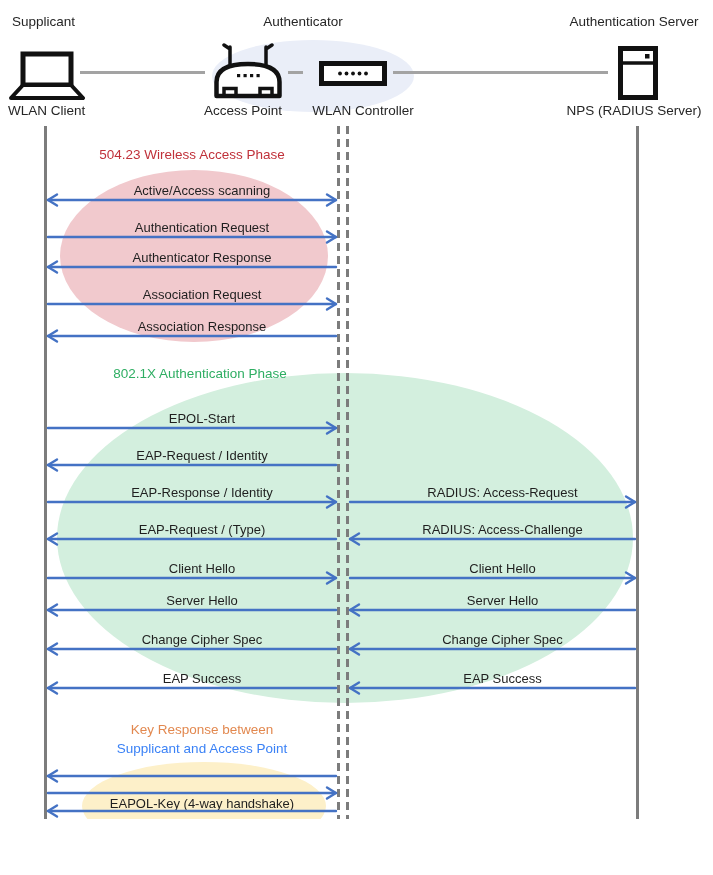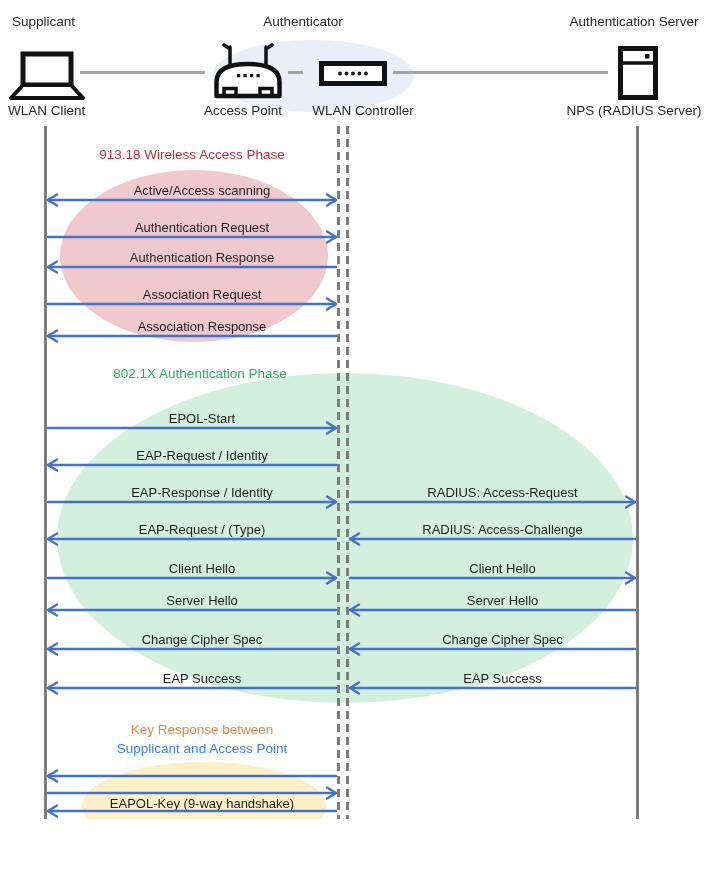--- a/index.html
+++ b/index.html
@@ -71,38 +71,38 @@
 
   <div class="ellipse" style="left: 60px; top: 170px; width: 268px; height: 172px; background: rgb(241, 201, 205);"></div>
   <div class="ellipse" style="left: 57px; top: 373px; width: 576px; height: 330px; background: rgb(211, 239, 222);"></div>
   <div class="ellipse" style="left: 82px; top: 762px; width: 244px; height: 88px; background: rgb(253, 240, 201);"></div>
 
   <div class="lifeline solid" style="left:44px;height:734px;"></div>
   <div class="lifeline dashed" style="left:337px;height:726px;"></div>
   <div class="lifeline dashed" style="left:346px;height:726px;"></div>
   <div class="lifeline solid" style="left:636px;height:727px;"></div>
 
-  <div class="phase-title" style="left: 192px; top: 147px; color: rgb(192, 49, 58);">913.18 Wireless Access Phase</div>
+  <div class="phase-title" style="left: 192px; top: 147px; color: rgb(192, 49, 58);">504.23 Wireless Access Phase</div>
   <div class="phase-title" style="left: 200px; top: 366px; color: rgb(47, 174, 99);">802.1X Authentication Phase</div>
   <div class="phase-title" style="left: 202px; top: 722px; color: rgb(226, 136, 79);">Key Response between</div>
   <div class="phase-title" style="left: 202px; top: 741px; color: #3b82f6;">Supplicant and Access Point</div>
 
   <div id="messages">
       <div class="msg-label" style="left: 56px; width: 292px; top: 183px;">Active/Access scanning</div>
       <svg class="msg-arrow" width="292" height="14" style="left: 46px; top: 193px;">
         <path d="M2,7 H290" fill="none" stroke="#4472C4" stroke-width="2.4" stroke-linecap="round" stroke-linejoin="round"></path>
         <path d="M11,1.5 L2,7 L11,12.5" fill="none" stroke="#4472C4" stroke-width="2.4" stroke-linecap="round" stroke-linejoin="round"></path>
         <path d="M281,1.5 L290,7 L281,12.5" fill="none" stroke="#4472C4" stroke-width="2.4" stroke-linecap="round" stroke-linejoin="round"></path>
       </svg>
       <div class="msg-label" style="left: 56px; width: 292px; top: 220px;">Authentication Request</div>
       <svg class="msg-arrow" width="292" height="14" style="left: 46px; top: 230px;">
         <path d="M2,7 H290" fill="none" stroke="#4472C4" stroke-width="2.4" stroke-linecap="round" stroke-linejoin="round"></path>
         <path d="M281,1.5 L290,7 L281,12.5" fill="none" stroke="#4472C4" stroke-width="2.4" stroke-linecap="round" stroke-linejoin="round"></path>
       </svg>
-      <div class="msg-label" style="left: 56px; width: 292px; top: 250px;">Authentication Response</div>
+      <div class="msg-label" style="left: 56px; width: 292px; top: 250px;">Authenticator Response</div>
       <svg class="msg-arrow" width="292" height="14" style="left: 46px; top: 260px;">
         <path d="M2,7 H290" fill="none" stroke="#4472C4" stroke-width="2.4" stroke-linecap="round" stroke-linejoin="round"></path>
         <path d="M11,1.5 L2,7 L11,12.5" fill="none" stroke="#4472C4" stroke-width="2.4" stroke-linecap="round" stroke-linejoin="round"></path>
       </svg>
       <div class="msg-label" style="left: 56px; width: 292px; top: 287px;">Association Request</div>
       <svg class="msg-arrow" width="292" height="14" style="left: 46px; top: 297px;">
         <path d="M2,7 H290" fill="none" stroke="#4472C4" stroke-width="2.4" stroke-linecap="round" stroke-linejoin="round"></path>
         <path d="M281,1.5 L290,7 L281,12.5" fill="none" stroke="#4472C4" stroke-width="2.4" stroke-linecap="round" stroke-linejoin="round"></path>
       </svg>
       <div class="msg-label" style="left: 56px; width: 292px; top: 319px;">Association Response</div>
@@ -181,21 +181,21 @@
         <path d="M11,1.5 L2,7 L11,12.5" fill="none" stroke="#4472C4" stroke-width="2.4" stroke-linecap="round" stroke-linejoin="round"></path>
       </svg>
       <svg class="msg-arrow" width="292" height="14" style="left: 46px; top: 769px;">
         <path d="M2,7 H290" fill="none" stroke="#4472C4" stroke-width="2.4" stroke-linecap="round" stroke-linejoin="round"></path>
         <path d="M11,1.5 L2,7 L11,12.5" fill="none" stroke="#4472C4" stroke-width="2.4" stroke-linecap="round" stroke-linejoin="round"></path>
       </svg>
       <svg class="msg-arrow" width="292" height="14" style="left: 46px; top: 786px;">
         <path d="M2,7 H290" fill="none" stroke="#4472C4" stroke-width="2.4" stroke-linecap="round" stroke-linejoin="round"></path>
         <path d="M281,1.5 L290,7 L281,12.5" fill="none" stroke="#4472C4" stroke-width="2.4" stroke-linecap="round" stroke-linejoin="round"></path>
       </svg>
-      <div class="msg-label" style="left: 56px; width: 292px; top: 796px;">EAPOL-Key (9-way handshake)</div>
+      <div class="msg-label" style="left: 56px; width: 292px; top: 796px;">EAPOL-Key (4-way handshake)</div>
       <svg class="msg-arrow" width="292" height="14" style="left: 46px; top: 804px;">
         <path d="M2,7 H290" fill="none" stroke="#4472C4" stroke-width="2.4" stroke-linecap="round" stroke-linejoin="round"></path>
         <path d="M11,1.5 L2,7 L11,12.5" fill="none" stroke="#4472C4" stroke-width="2.4" stroke-linecap="round" stroke-linejoin="round"></path>
       </svg>
       <svg class="msg-arrow" width="292" height="14" style="left: 46px; top: 823px;">
         <path d="M2,7 H290" fill="none" stroke="#4472C4" stroke-width="2.4" stroke-linecap="round" stroke-linejoin="round"></path>
         <path d="M281,1.5 L290,7 L281,12.5" fill="none" stroke="#4472C4" stroke-width="2.4" stroke-linecap="round" stroke-linejoin="round"></path>
       </svg>
     </div>
 

